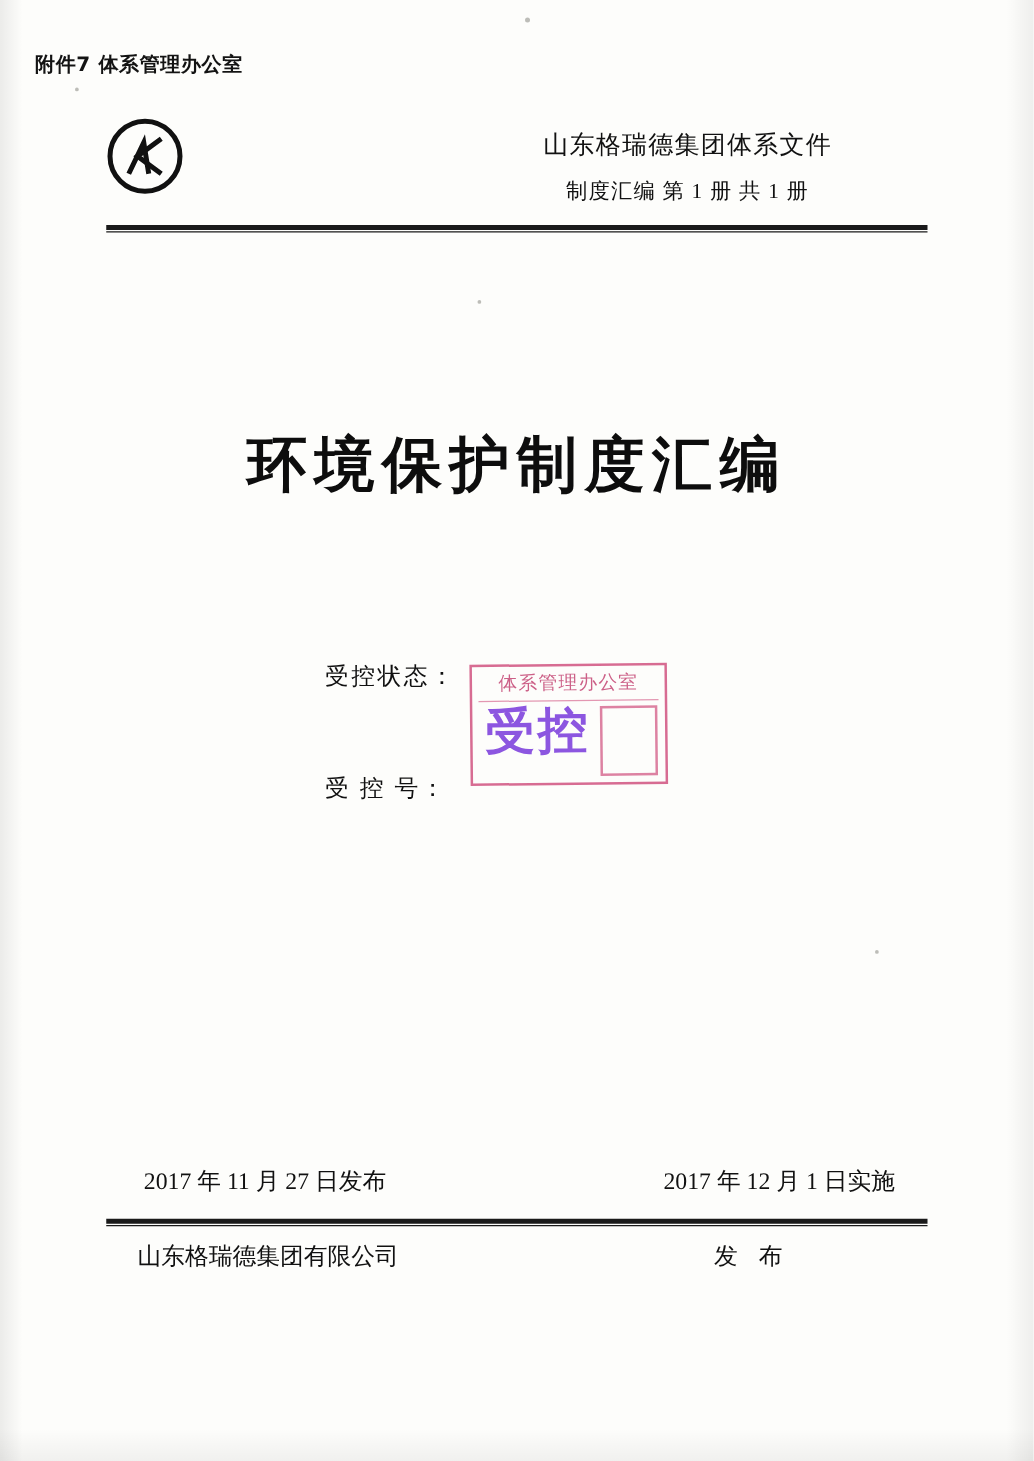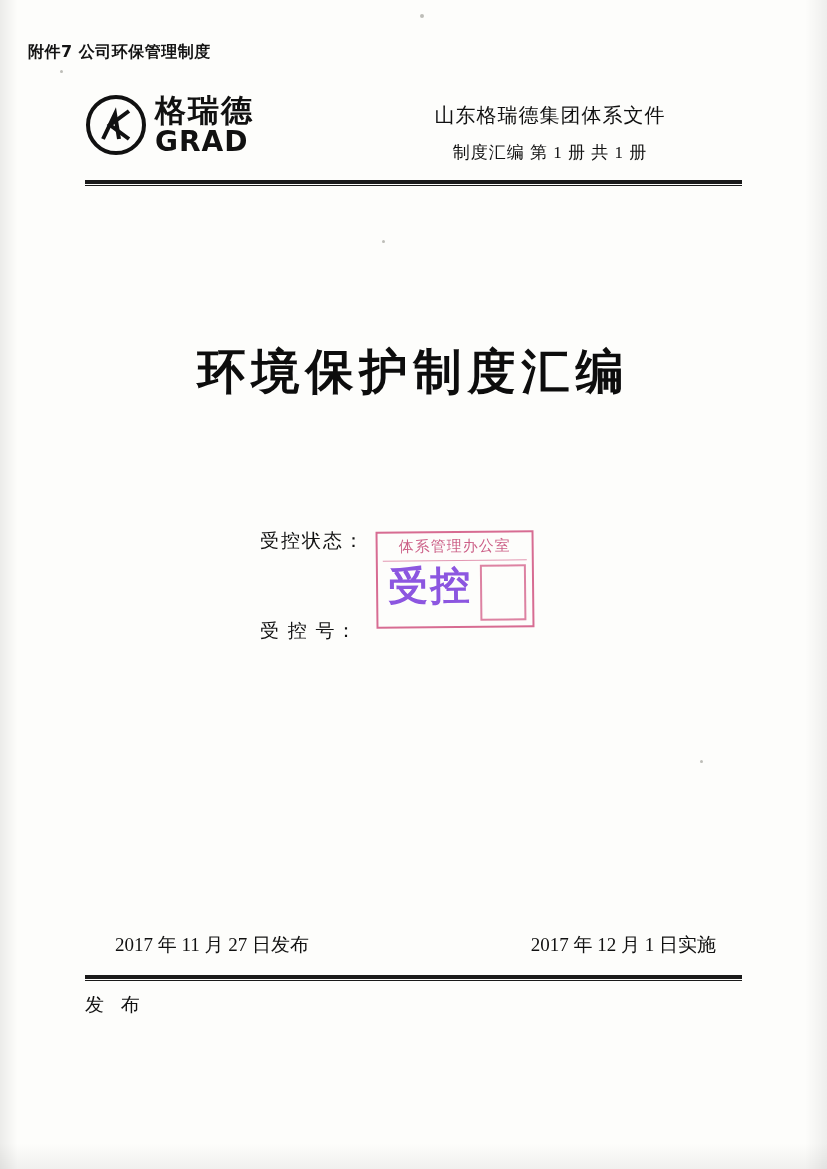--- a/index.html
+++ b/index.html
@@ -282,35 +282,31 @@
 
   <div class="scan-edge-left"></div>
   <div class="scan-edge-right"></div>
   <div class="scan-edge-bottom"></div>
 
   <div class="speck" style="left:420px; top:14px; width:4px; height:4px;"></div>
   <div class="speck" style="left:60px; top:70px; width:3px; height:3px;"></div>
   <div class="speck" style="left:382px; top:240px; width:3px; height:3px;"></div>
   <div class="speck" style="left:700px; top:760px; width:3px; height:3px;"></div>
 
-  <div class="attachment-label">附件7  公司环保管理制度</div>
+  <div class="attachment-label">附件7  体系管理办公室</div>
 
   <div class="header">
 
     <div class="logo-wrap">
       <div class="logo-mark">
         <svg width="62" height="62" viewBox="0 0 62 62" aria-hidden="true">
           <circle cx="31" cy="31" r="28" fill="none" stroke="#111" stroke-width="4"></circle>
           <path d="M44 17 L25 31 L44 45" fill="none" stroke="#111" stroke-width="4"></path>
           <path d="M18 45 L30 20 L34 45" fill="none" stroke="#111" stroke-width="4" stroke-linejoin="miter"></path>
         </svg>
-      </div>
-      <div class="logo-text">
-        <div class="logo-cn">格瑞德</div>
-        <div class="logo-en">GRAD</div>
       </div>
     </div>
 
     <div class="header-titles">
       <div class="header-line1">山东格瑞德集团体系文件</div>
       <div class="header-line2">制度汇编   第 1 册   共 1 册</div>
     </div>
 
   </div>
 
@@ -337,16 +333,17 @@
   </div>
 
   <div class="footer-dates">
     <div class="date-issue">2017 年 11 月 27 日发布</div>
     <div class="date-effective">2017 年 12 月 1 日实施</div>
   </div>
 
   <div class="rule-bottom"></div>
 
   <div class="footer-issuer">
+    <div class="issuer-name">山东格瑞德集团有限公司</div>
     <div class="issuer-action">发 布</div>
   </div>
 
 </div>
 
 </body></html>

